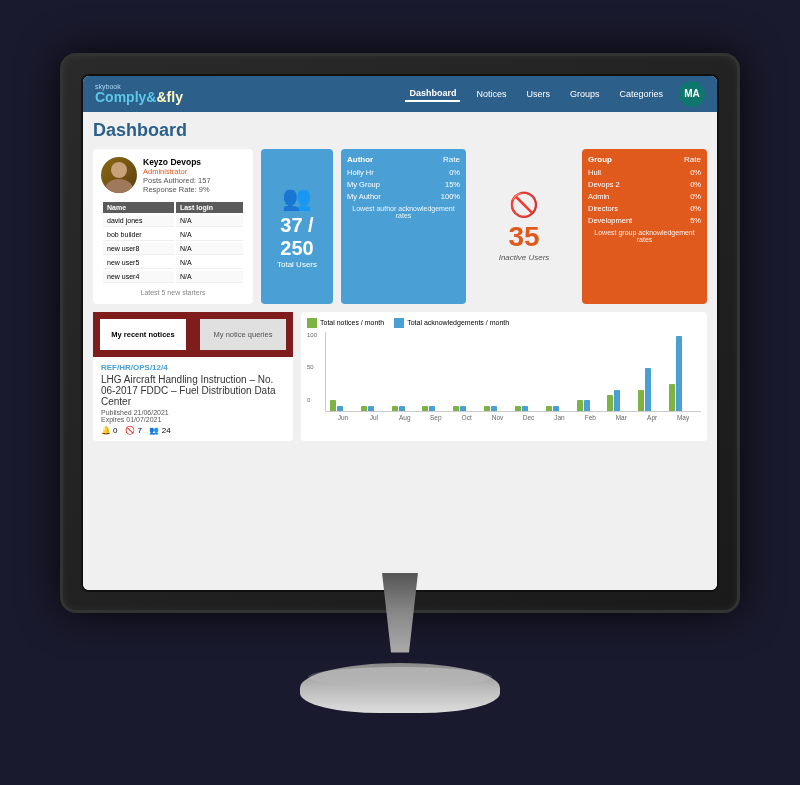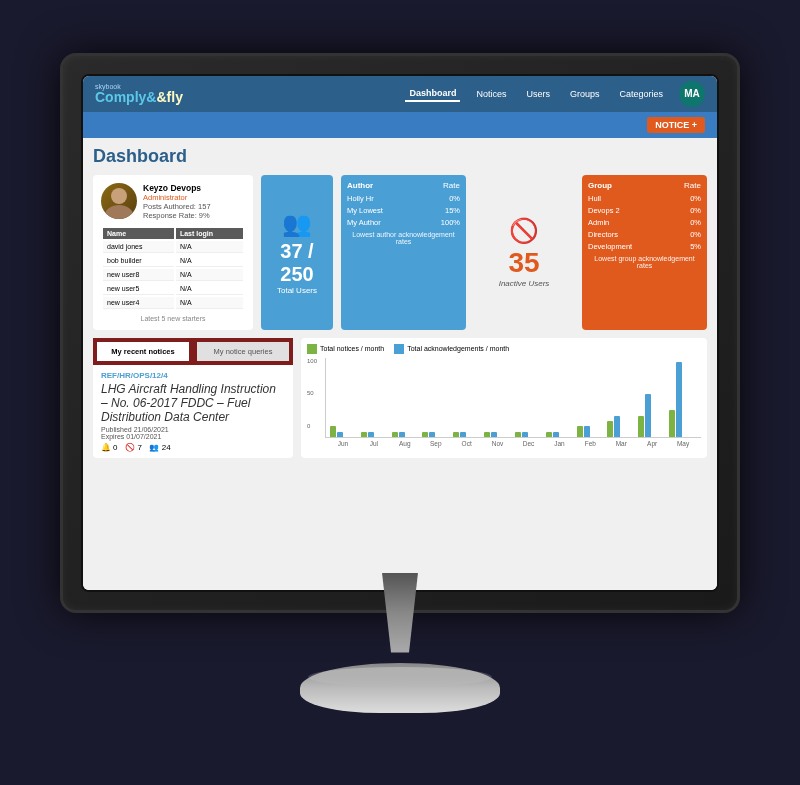--- a/index.html
+++ b/index.html
@@ -214,28 +214,28 @@
 
     
     .notices-section {
       background: white; border-radius: 4px;
       width: 200px; flex-shrink: 0;
     }
     .tab-row {
       display: flex;
     }
     .tab-btn {
-      flex: 1; padding: 5px 4px; font-size: 7.5px; text-align: center; cursor: pointer;
-      border: 4px solid #7f1d1d;
+      flex: 1; padding: 11px 4px; font-size: 7.5px; text-align: center; cursor: pointer;
+      border: 7px solid #7f1d1d;
     }
     .tab-btn.active { background: white; font-weight: bold; }
     .tab-btn.inactive { background: #e0e0e0; color: #555; }
     .notice-item { padding: 6px 8px; }
     .notice-ref { color: #4a9fd4; font-weight: bold; font-size: 8px; cursor: pointer; }
-    .notice-desc { font-size: 12px; color: #333; margin: 2px 0; font-style: italic; }
+    .notice-desc { font-size: 10px; color: #333; margin: 2px 0; }
     .notice-meta { font-size: 7px; color: #555; }
     .notice-badges {
       display: flex; align-items: center; gap: 8px; margin-top: 3px;
     }
     .badge { display: flex; align-items: center; gap: 2px; font-size: 8px; }
     .badge-num { font-size: 8px; }
 
     
     .chart-section {
       background: white; border-radius: 4px; padding: 6px;
@@ -291,23 +291,20 @@
           <div class="nav-links">
             <span class="nav-link active">Dashboard</span>
             <span class="nav-link">Notices</span>
             <span class="nav-link">Users</span>
             <span class="nav-link">Groups</span>
             <span class="nav-link">Categories</span>
             <div class="avatar-circle">MA</div>
           </div>
         </div>
 
-        <div class="sub-nav">
-          <div class="notice-btn">NOTICE +</div>
-        </div>
 
         <div class="main-content">
           <div class="dashboard-title">Dashboard</div>
 
           <div class="stats-row">
 
             <div class="profile-card">
               <div class="profile-header">
                 <div class="profile-avatar">
                   <svg width="36" height="36" viewBox="0 0 36 36">
@@ -367,21 +364,21 @@
                 <span class="rate-label">Rate</span>
               </div>
               <div class="author-row">
                 <span class="author-name">Holly Hr</span>
                 <div class="bar-container">
                     <div class="bar-fill" style="width:0%"></div>
                   </div>
                 <span class="rate-val">0%</span>
               </div>
               <div class="author-row">
-                <span class="author-name">My Lowest</span>
+                <span class="author-name">My Group</span>
                 <div class="bar-container">
                     <div class="bar-fill" style="width:15%"></div>
                   </div>
                 <span class="rate-val">15%</span>
               </div>
               <div class="author-row">
                 <span class="author-name">My Author</span>
                 <div class="bar-container">
                     <div class="bar-fill" style="width:100%"></div>
                   </div>

